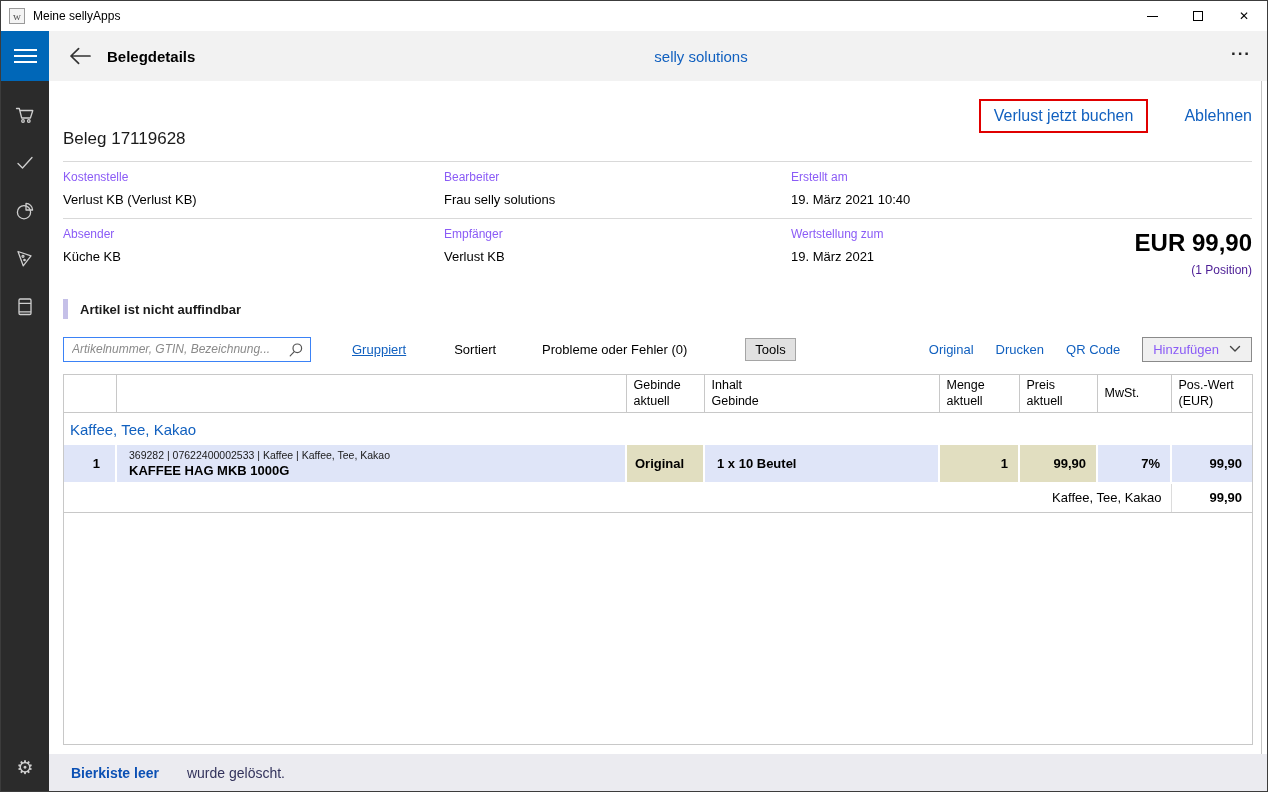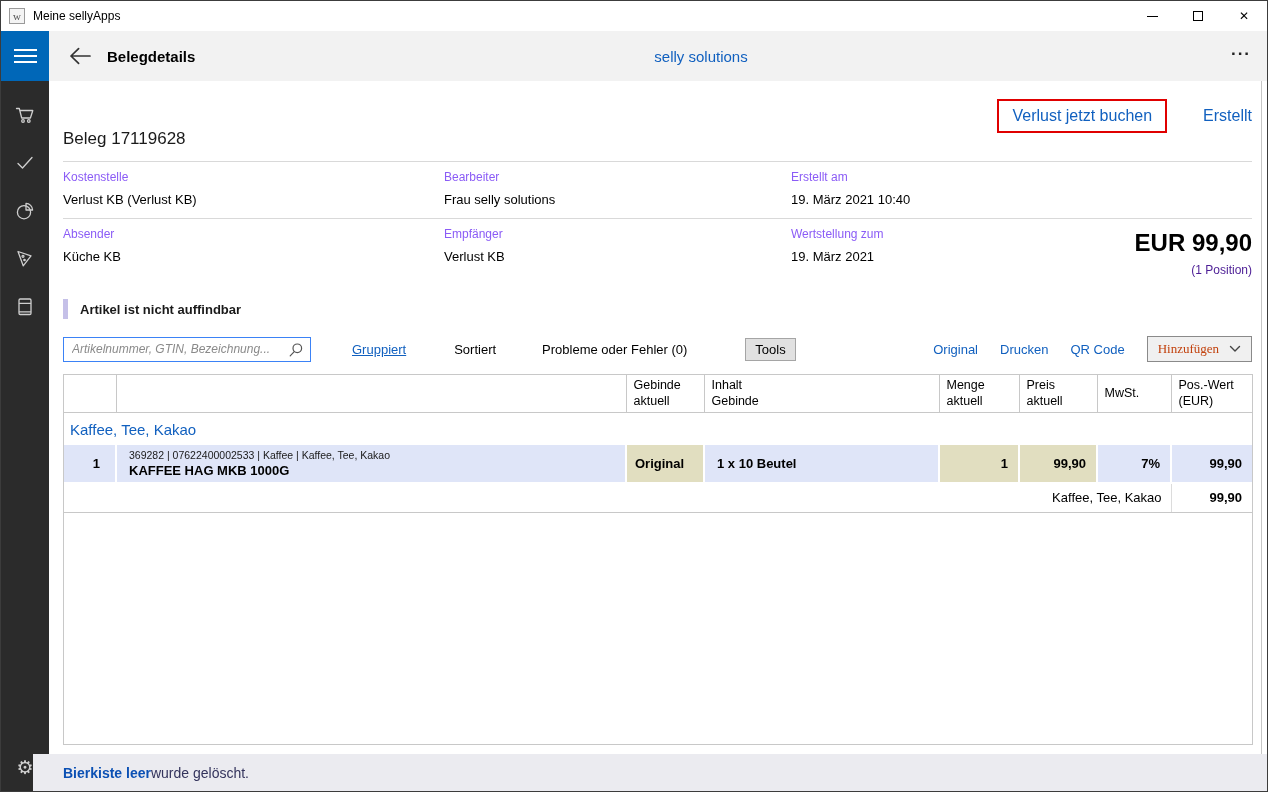--- a/index.html
+++ b/index.html
@@ -78,23 +78,23 @@
   .searchbox input::placeholder { font-style:italic; color:#8a8a8a; }
   .search-icon { position:absolute; right:6px; top:4px; }
   .tb-link { font-size:13px; cursor:pointer; }
   .link-blue { color:#1160bf; }
   .link-underline { text-decoration:underline; }
   .link-dark { color:#000; }
   .tb-grouped { margin-left:41px; } .tb-sorted { margin-left:48px; } .tb-problems { margin-left:46px; }
   .tools-btn { margin-left:58px; background:#e1e1e1; border:1px solid #a5a5a5; font-size:13px;
                padding:3px 9px; color:#000; cursor:pointer; font-family:"Liberation Sans",sans-serif; }
   .tb-right { margin-left:auto; display:flex; align-items:center; gap:22px; }
-  .add-btn { background:#f0f0f0; border:1px solid #8a8a8a; font-size:13px; color:#c2410c;
+  .add-btn { background:#f0f0f0; border:1px solid #8a8a8a; font-size:13px; color:#8b5cf6;
              padding:4px 10px; display:flex; align-items:center; gap:10px; cursor:pointer;
-             font-family:Liberation Serif, serif; }
+             font-family:Liberation Sans, sans-serif; }
 
   
   .table-wrap { position:absolute; top:293px; left:14px; width:1190px; height:371px;
                 border:1px solid #c8c8c8; background:#fff; }
   table { width:1188px; border-collapse:collapse; table-layout:fixed; }
   thead th { height:37px; border-bottom:1px solid #c8c8c8; border-left:1px solid #c8c8c8;
              font-weight:normal; font-size:12.5px; color:#000; text-align:left; vertical-align:middle;
              padding:2px 7px; white-space:pre-line; line-height:1.3; }
   thead th:first-child { border-left:none; }
   .group-row td { padding:8px 0 7px 6px; font-size:15px; color:#1160bf; }
@@ -108,22 +108,22 @@
   .desc-name { font-size:13px; font-weight:bold; margin-top:2px; }
   .cell-left-bold { font-weight:bold; padding-left:8px; }
   .cell-inhalt { font-weight:bold; padding-left:12px; }
   .cell-num { font-weight:bold; text-align:right; padding-right:10px; }
   .subtotal-row td { height:30px; border-bottom:1px solid #c8c8c8; border-top:2px solid #fff;
                      vertical-align:middle; font-size:13px; }
   .subtotal-label { text-align:right; padding-right:9px; color:#000; }
   .subtotal-value { text-align:right; padding-right:10px; font-weight:bold; border-left:1px solid #dcdcdc; }
 
   
-  .statusbar { position:absolute; left:32px; right:0; bottom:0; height:37px; background:#ebebf0;
-               display:flex; align-items:center; padding-left:30px; font-size:14px; }
+  .statusbar { position:absolute; left:48px; right:0; bottom:0; height:37px; background:#ebebf0;
+               display:flex; align-items:center; padding-left:22px; font-size:14px;gap:28px; }
   .status-bold { font-weight:bold; color:#0b50b4; }
   .status-rest { color:#33335c; }
 </style>
 </head>
 <body>
 
 <div class="window">
 
   <div class="titlebar">
     <span class="app-icon">w</span>
@@ -198,21 +198,21 @@
     </div>
   </div>
 
   <div class="main">
     <div class="scroll-line"></div>
 
     <div class="doc-subtitle">Beleg 17119628</div>
 
     <div class="doc-actions">
       <button class="primary-action">Verlust jetzt buchen</button>
-      <span class="secondary-action">Erstellt</span>
+      <span class="secondary-action">Ablehnen</span>
     </div>
 
     <div class="sep sep1"></div>
 
     <div class="field frow1 fcol1">
       <div class="lbl">Kostenstelle</div>
       <div class="val">Verlust KB (Verlust KB)</div>
     </div>
     <div class="field frow1 fcol2">
       <div class="lbl">Bearbeiter</div>

